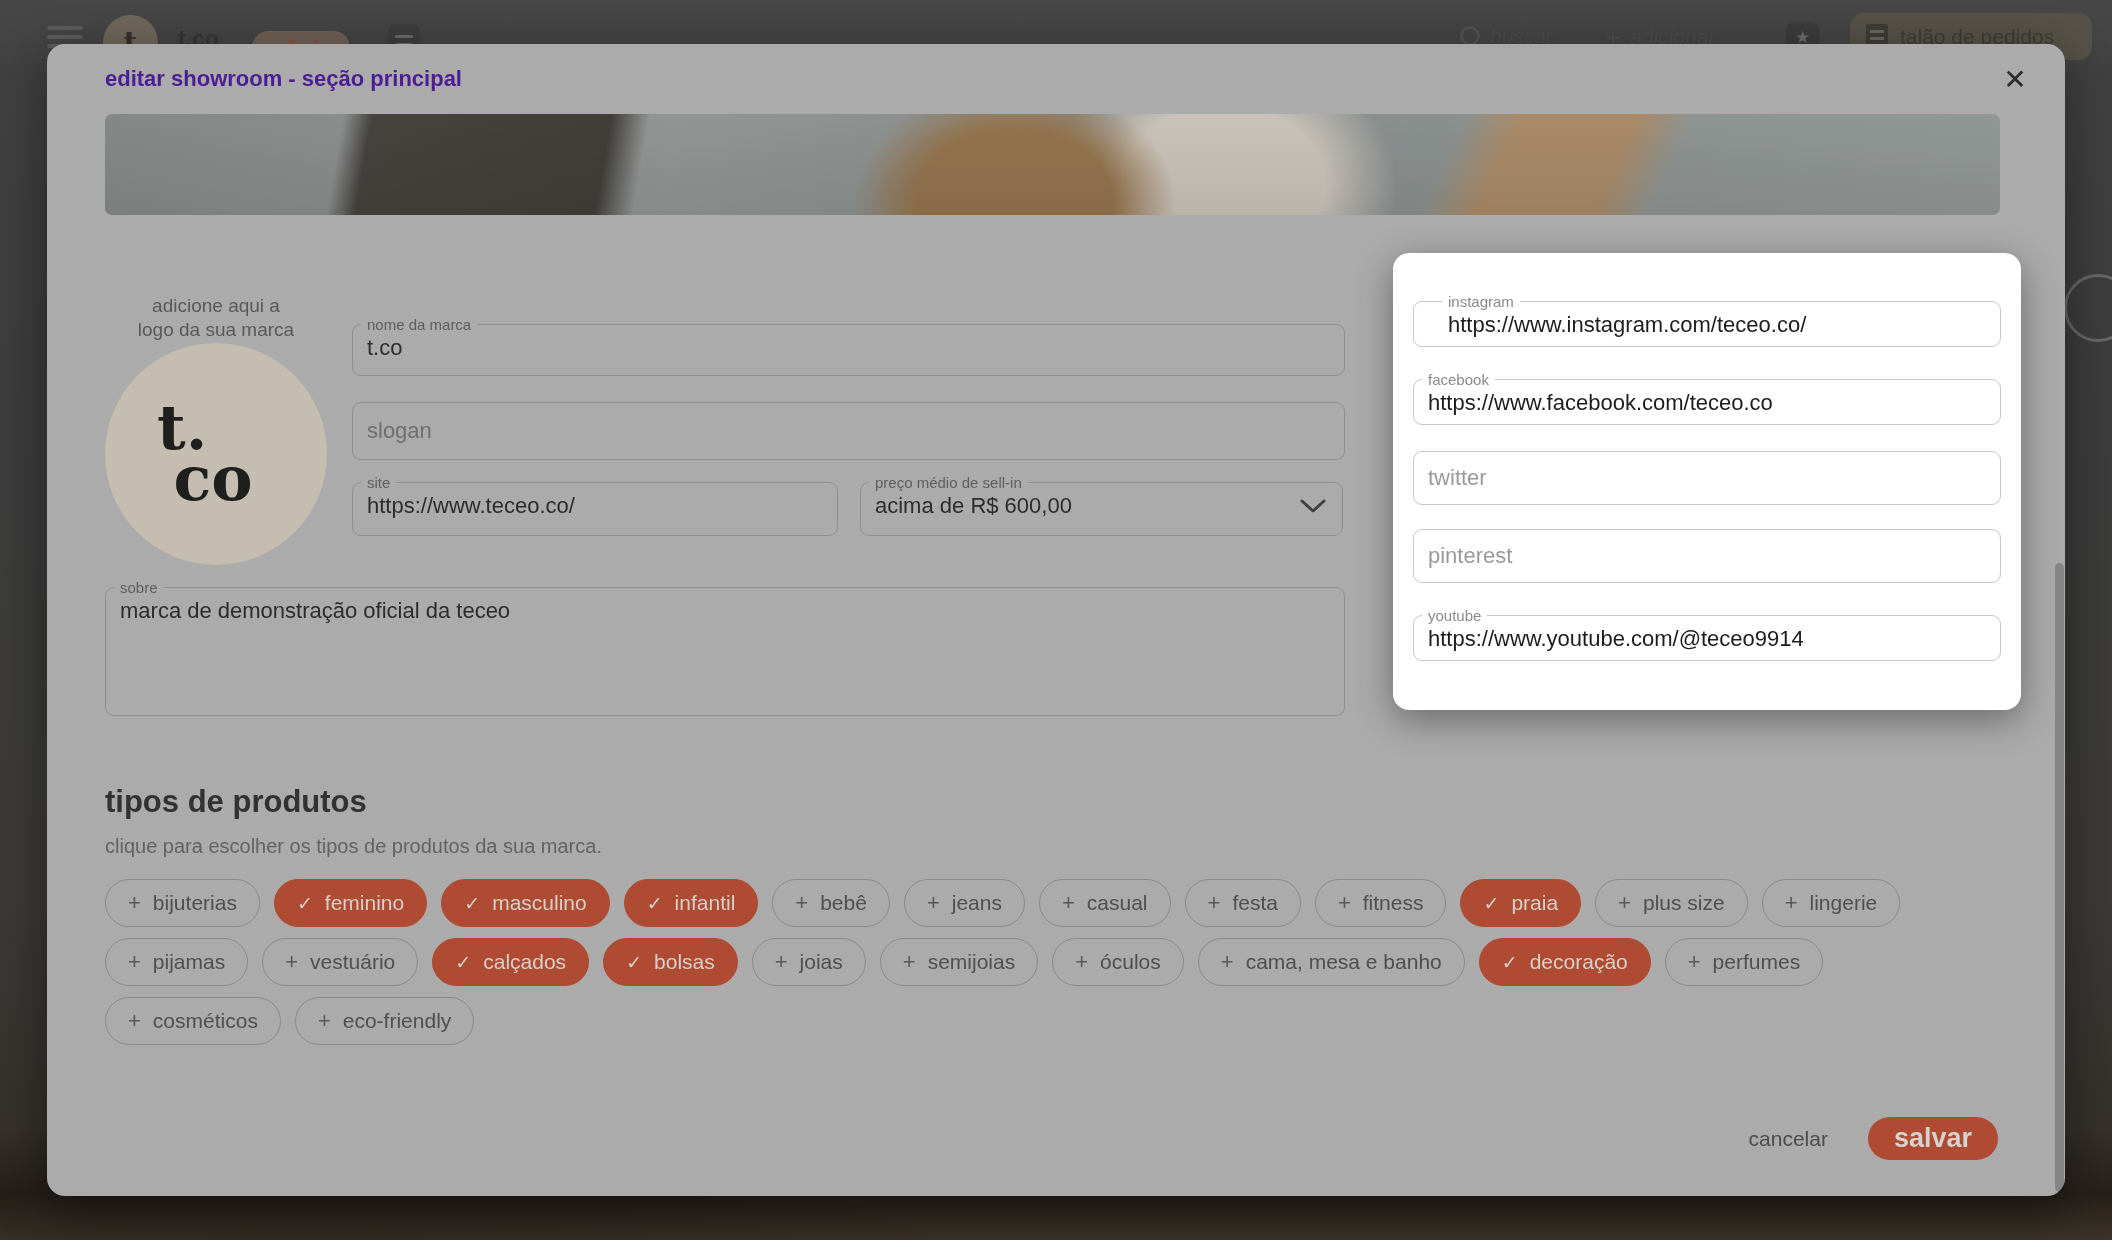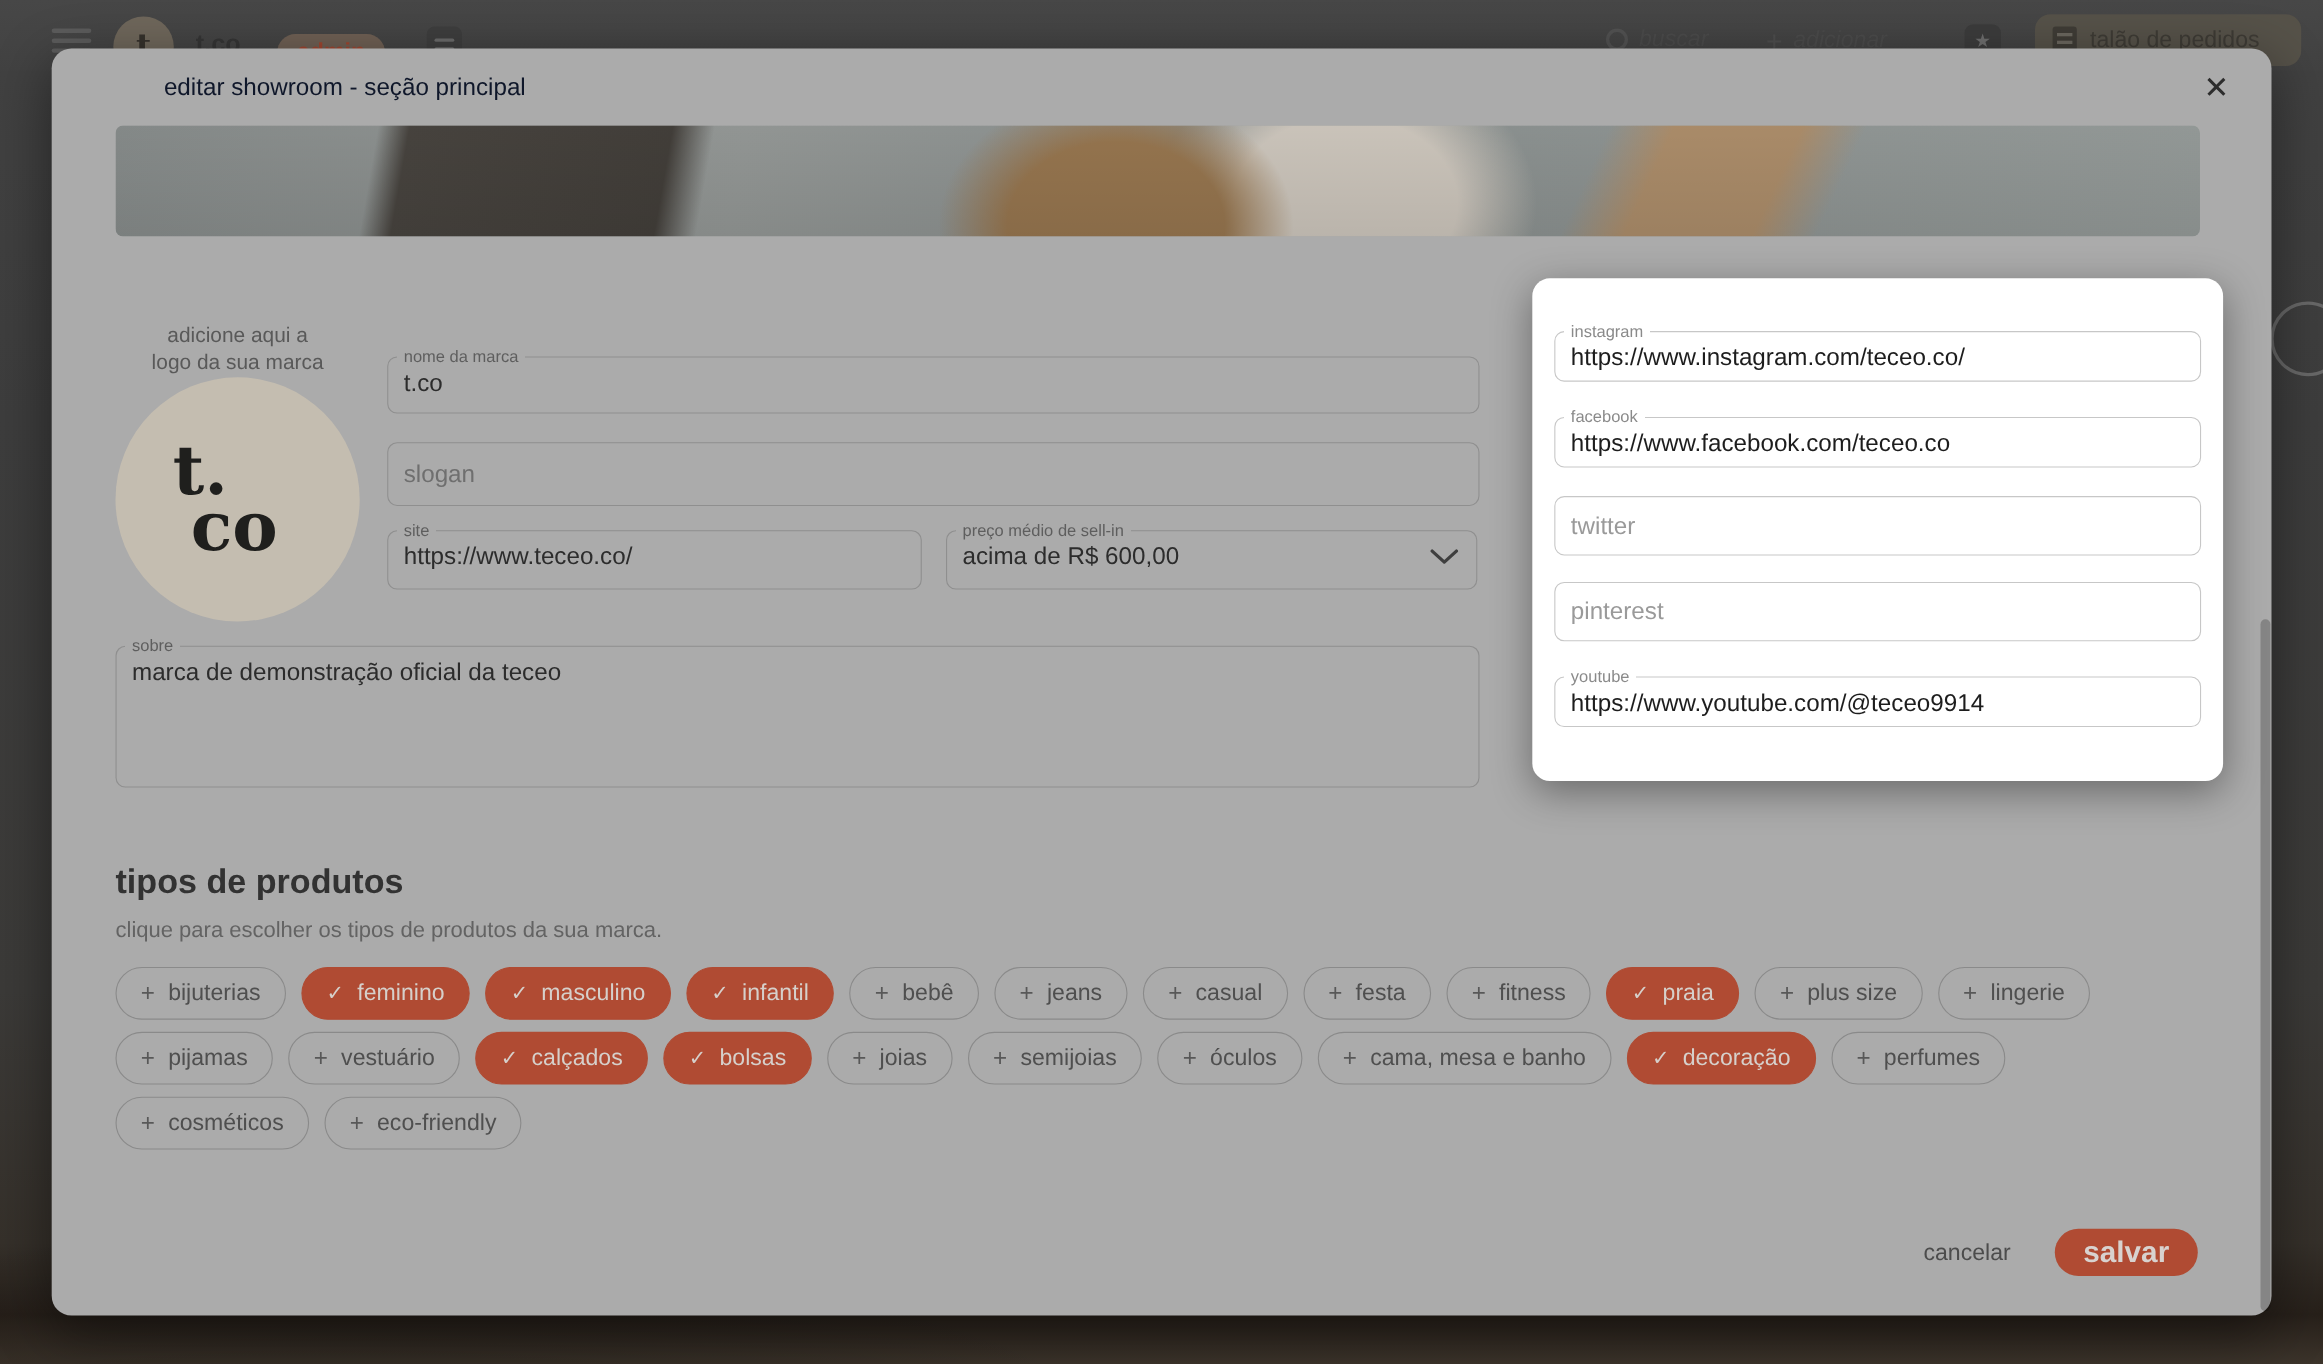--- a/index.html
+++ b/index.html
@@ -39,21 +39,21 @@
   .receipt-glyph{width:22px;height:26px;background:#3f3c36;border-radius:3px;position:relative;}
   .receipt-glyph:after{content:"";position:absolute;left:4px;top:6px;width:14px;height:3px;background:#6b675f;box-shadow:0 7px 0 #6b675f;}
 
   .float-ring{position:absolute;left:2064px;top:274px;width:68px;height:68px;border-radius:50%;border:3px solid #686868;z-index:1;}
 
   .backdrop{position:absolute;inset:0;z-index:2;}
 
   
   .modal{position:absolute;left:47px;top:44px;width:2018px;height:1152px;background:var(--modal-bg);
          border-radius:18px;z-index:3;box-shadow:0 14px 50px rgba(0,0,0,.45);}
-  .modal-title{position:absolute;left:58px;top:22px;font-size:22px;font-weight:normal;color:#0f172a;margin-left:44px;}
+  .modal-title{position:absolute;left:58px;top:22px;font-size:22px;font-weight:bold;color:#4c1d95;}
   .close-btn{position:absolute;left:1948px;top:16px;width:40px;height:40px;border:none;background:transparent;
          font-size:28px;color:#2d2d2d;cursor:pointer;line-height:40px;text-align:center;}
 
   .banner{position:absolute;left:58px;top:70px;width:1895px;height:101px;border-radius:7px;overflow:hidden;
     background:
       linear-gradient(100deg, transparent 12.5%, #4a4641 14%, #45413c 26.5%, transparent 28.5%),
       radial-gradient(260px 200px at 48% 90%, #9c7a52 0 38%, transparent 62%),
       radial-gradient(300px 230px at 59% 70%, #d4cdc3 0 34%, transparent 58%),
       linear-gradient(115deg, transparent 70%, #b2926e 73% 79%, transparent 82%),
       linear-gradient(100deg,#8b908f 0%,#999d9b 30%,#8e9493 55%,#9aa09e 100%);}
@@ -177,21 +177,21 @@
       </svg>
     </div>
   </fieldset>
 
   <fieldset class="tf" style="left:58px;top:535px;width:1240px;height:137px;">
     <legend>sobre</legend>
     <input readonly="" style="vertical-align: top;" value="marca de demonstração oficial da teceo">
   </fieldset>
 
   <div class="social-card">
-    <fieldset class="tf" style="top:40px;">
+    <fieldset class="tf" style="top:40px;padding-left:20px;">
       <legend>instagram</legend>
       <input readonly="" value="https://www.instagram.com/teceo.co/" style="">
     </fieldset>
     <fieldset class="tf" style="top:118px;">
       <legend>facebook</legend>
       <input readonly="" value="https://www.facebook.com/teceo.co" style="">
     </fieldset>
     <div class="tf-plain" style="top:276px;">
       <input readonly="" placeholder="pinterest" style="">
     </div>

